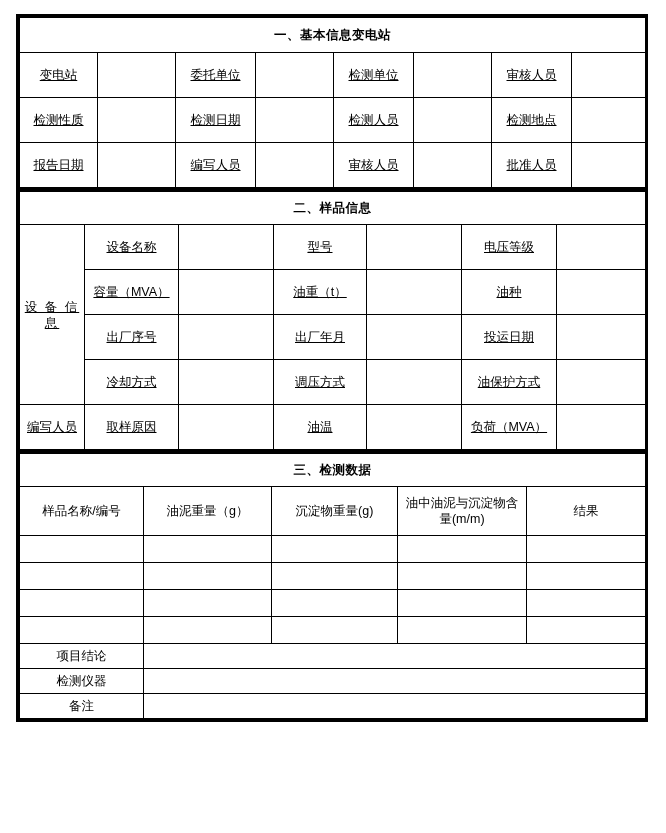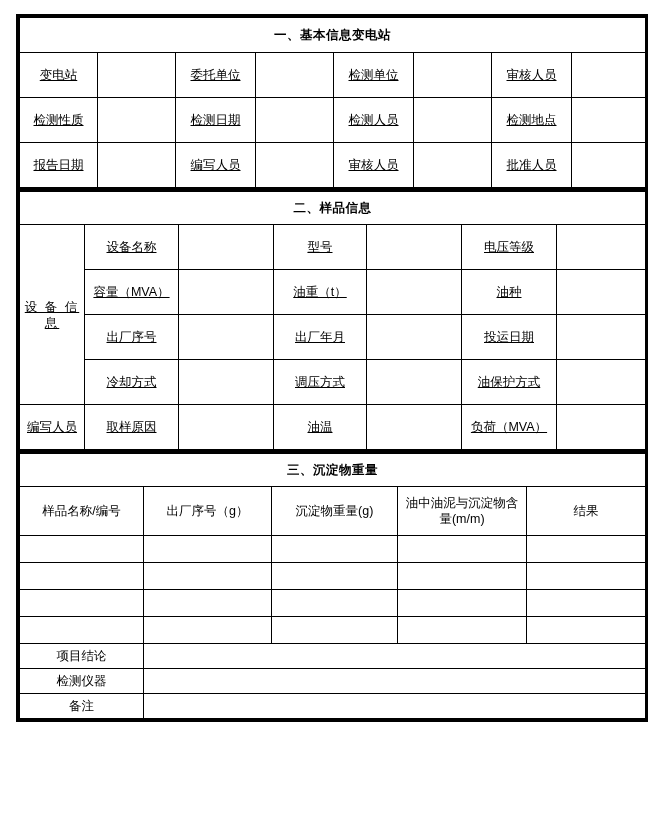--- a/index.html
+++ b/index.html
@@ -207,26 +207,26 @@
       <table class="tbl">
         <colgroup>
           <col style="width:124px">
             <col style="width:128px">
           <col style="width:126px">
             <col style="width:129px">
           <col style="width:119px">
         </colgroup>
         <tbody>
           <tr>
-            <td class="section-head" colspan="5">三、沉淀物重量</td>
+            <td class="section-head" colspan="5">三、检测数据</td>
           </tr>
 
           <tr class="hdr-row">
             <td class="label">样品名称/编号</td>
-            <td class="label">出厂序号（g）</td>
+            <td class="label">油泥重量（g）</td>
             <td class="label">沉淀物重量(g)</td>
             <td class="label two-line">油中油泥与沉淀物含量(m/m)</td>
             <td class="label">结果</td>
           </tr>
 
           <tr class="data-row">
             <td class="blank"></td>
             <td class="blank"></td>
             <td class="blank"></td>
             <td class="blank"></td>

